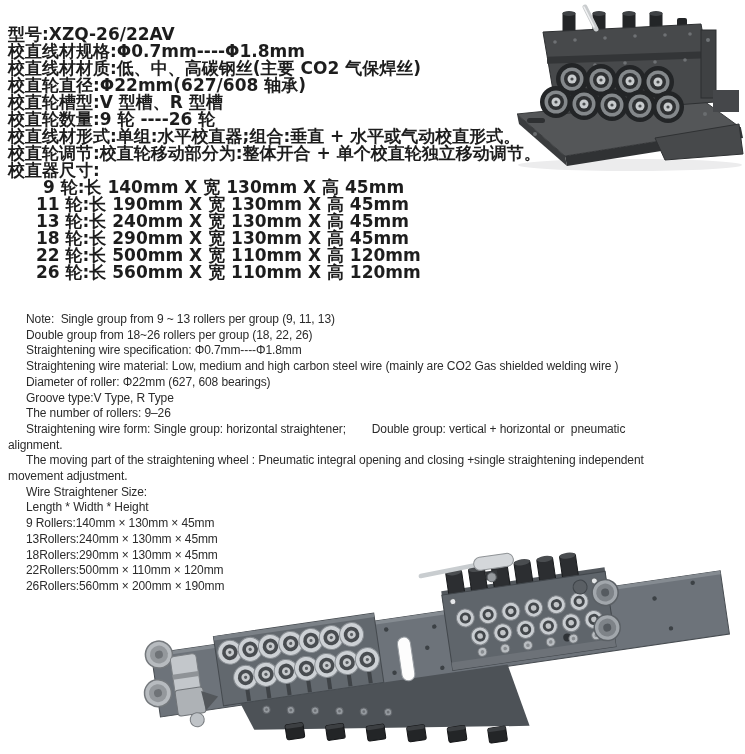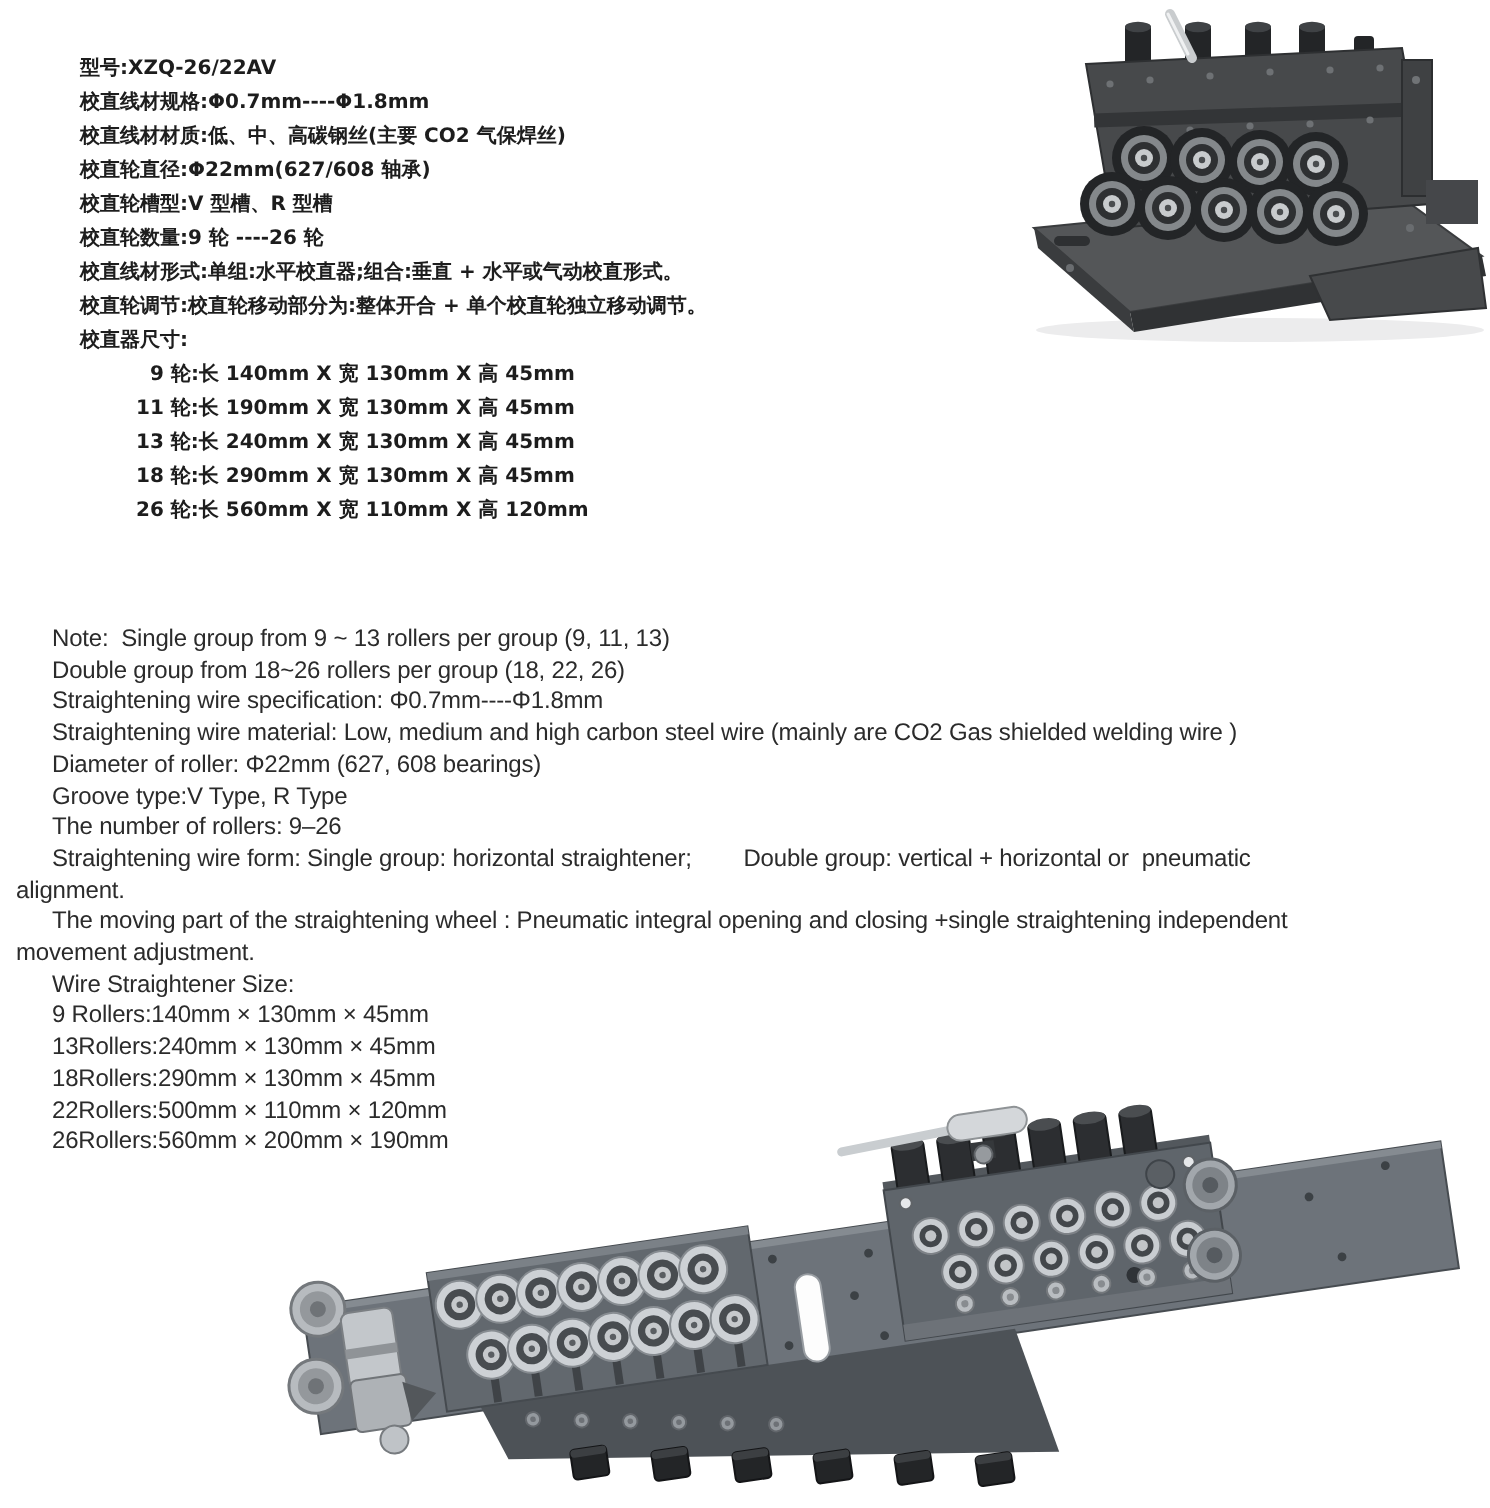--- a/index.html
+++ b/index.html
@@ -2,21 +2,21 @@
 <html><head>
 <meta charset="utf-8">
 <style>
   html,body{margin:0;padding:0;}
   body{
     width:745px;height:754px;background:#ffffff;position:relative;overflow:hidden;
     font-family:"DejaVu Sans","Liberation Sans",sans-serif;
   }
   .page{position:absolute;inset:0;}
   
-  .cn{position:absolute;left:8px;top:26px;color:#1d1d1d;font-size:10px;font-weight:600;margin-left:32px;}
+  .cn{position:absolute;left:8px;top:26px;color:#1d1d1d;font-size:17px;font-weight:600;}
   .cn .ln{line-height:17px;white-space:pre;}
   .cn .ind{padding-left:28px;}
   .cn .ind-first{padding-left:35px;}
   
   .en{position:absolute;left:8px;top:312px;color:#2b2b2b;font-size:12px;font-weight:400;
       font-family:"Liberation Sans","DejaVu Sans",sans-serif;letter-spacing:-0.1px;}
   .en .ln{line-height:15.7px;white-space:pre;padding-left:18px;}
   .en .cont{padding-left:0;}
   figure{margin:0;position:absolute;}
   .fig-top{left:505px;top:2px;width:240px;height:172px;}
@@ -34,36 +34,38 @@
     <div class="ln">校直轮直径:Φ22mm(627/608 轴承)</div>
     <div class="ln">校直轮槽型:V 型槽、R 型槽</div>
     <div class="ln">校直轮数量:9 轮 ----26 轮</div>
     <div class="ln">校直线材形式:单组:水平校直器;组合:垂直 + 水平或气动校直形式。</div>
     <div class="ln">校直轮调节:校直轮移动部分为:整体开合 + 单个校直轮独立移动调节。</div>
     <div class="ln">校直器尺寸:</div>
     <div class="ln ind ind-first">9 轮:长 140mm X 宽 130mm X 高 45mm</div>
     <div class="ln ind">11 轮:长 190mm X 宽 130mm X 高 45mm</div>
     <div class="ln ind">13 轮:长 240mm X 宽 130mm X 高 45mm</div>
     <div class="ln ind">18 轮:长 290mm X 宽 130mm X 高 45mm</div>
+    <div class="ln ind">22 轮:长 500mm X 宽 110mm X 高 120mm</div>
     <div class="ln ind">26 轮:长 560mm X 宽 110mm X 高 120mm</div>
   </section>
 
   <section class="en">
     <div class="ln">Note:  Single group from 9 ~ 13 rollers per group (9, 11, 13)</div>
     <div class="ln">Double group from 18~26 rollers per group (18, 22, 26)</div>
     <div class="ln">Straightening wire specification: Φ0.7mm----Φ1.8mm</div>
     <div class="ln">Straightening wire material: Low, medium and high carbon steel wire (mainly are CO2 Gas shielded welding wire )</div>
     <div class="ln">Diameter of roller: Φ22mm (627, 608 bearings)</div>
     <div class="ln">Groove type:V Type, R Type</div>
     <div class="ln">The number of rollers: 9–26</div>
     <div class="ln">Straightening wire form: Single group: horizontal straightener;        Double group: vertical + horizontal or  pneumatic</div>
     <div class="ln cont">alignment.</div>
     <div class="ln">The moving part of the straightening wheel : Pneumatic integral opening and closing +single straightening independent</div>
     <div class="ln cont">movement adjustment.</div>
     <div class="ln">Wire Straightener Size:</div>
+    <div class="ln">Length * Width * Height</div>
     <div class="ln">9 Rollers:140mm × 130mm × 45mm</div>
     <div class="ln">13Rollers:240mm × 130mm × 45mm</div>
     <div class="ln">18Rollers:290mm × 130mm × 45mm</div>
     <div class="ln">22Rollers:500mm × 110mm × 120mm</div>
     <div class="ln">26Rollers:560mm × 200mm × 190mm</div>
   </section>
 
   <figure class="fig-top">
     <svg width="240" height="172" viewBox="0 0 240 172">
       <defs>

